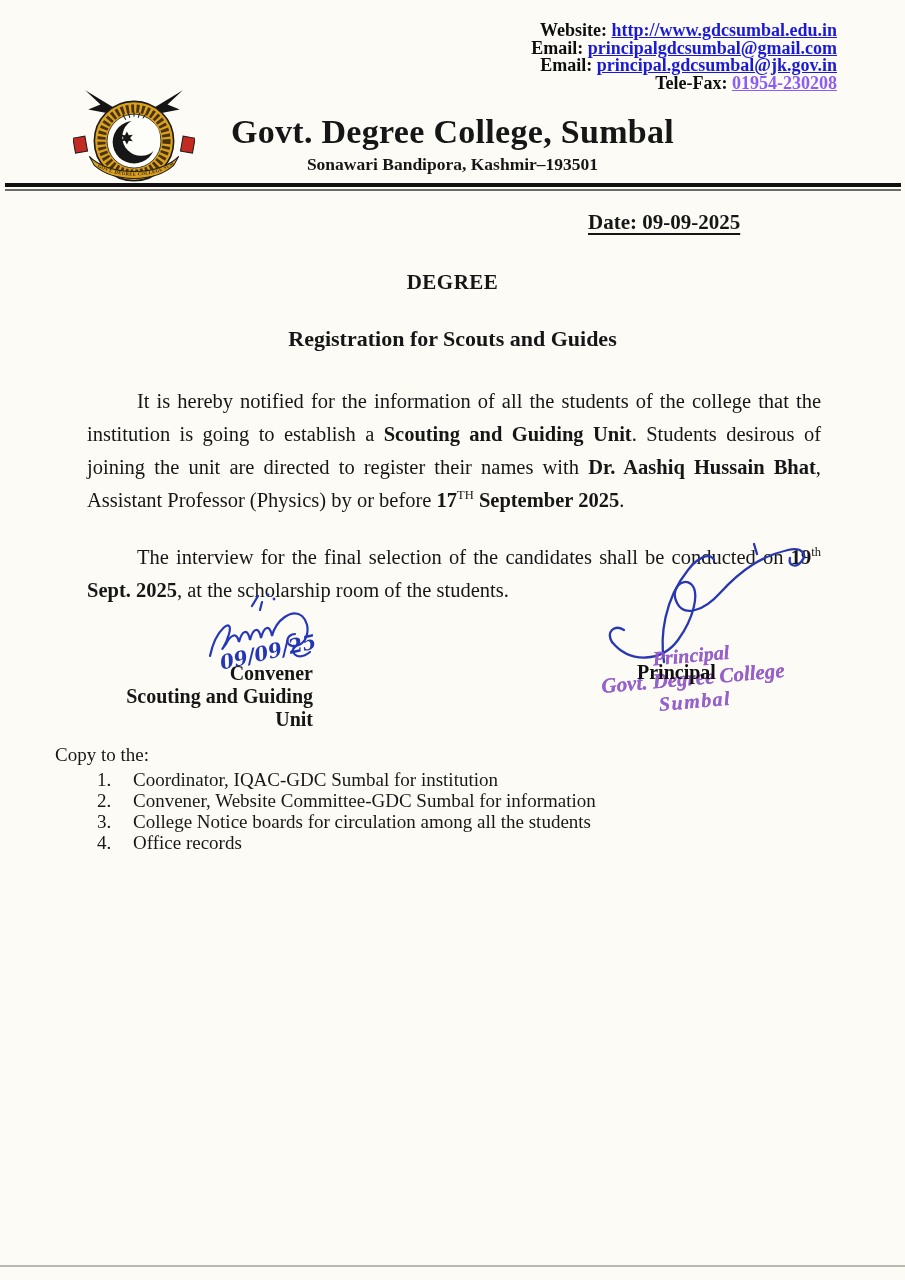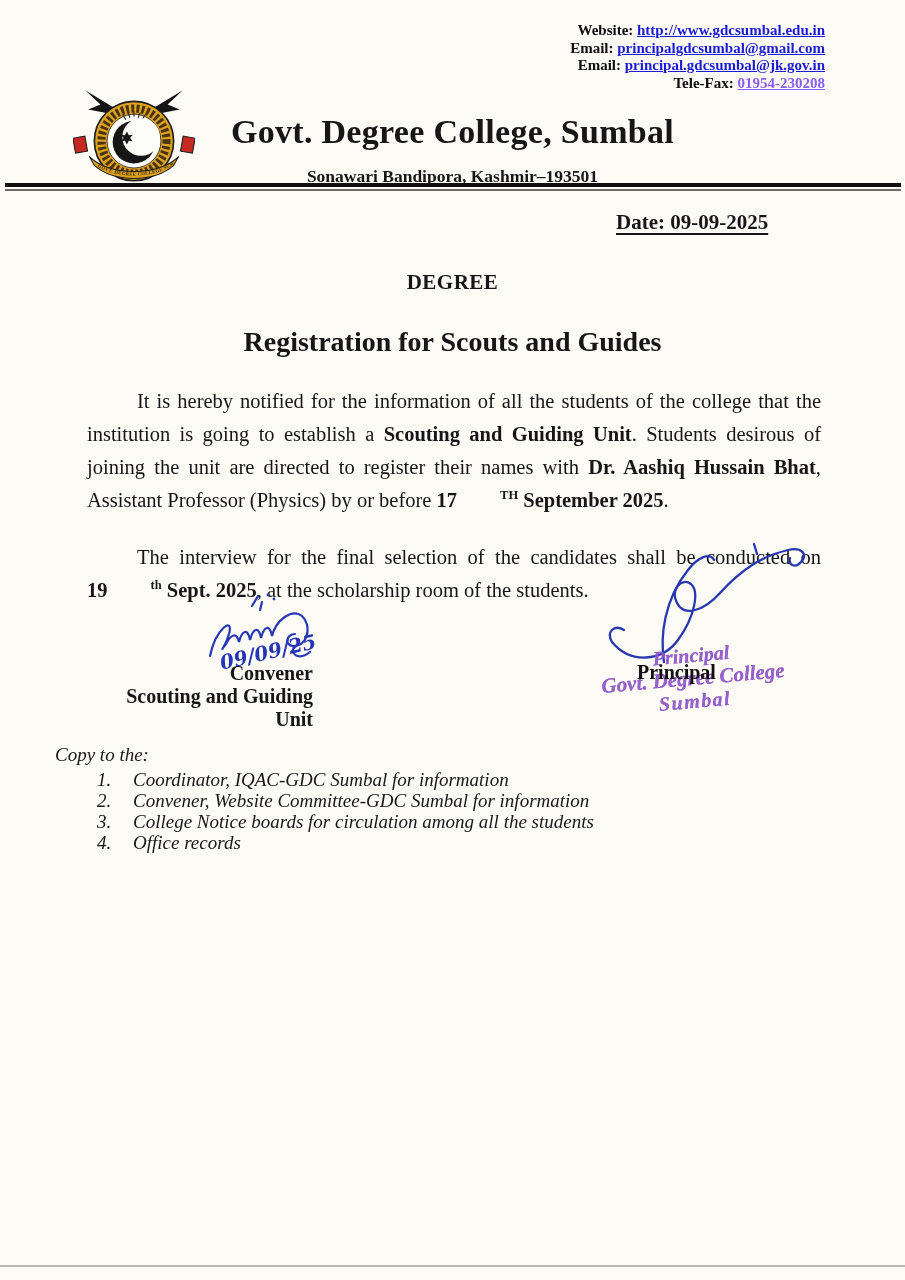--- a/index.html
+++ b/index.html
@@ -3,72 +3,72 @@
 <meta charset="utf-8">
 <style>
   html,body { margin:0; padding:0; background:#d9d9d9; }
   .page {
     position:relative; width:905px; height:1280px; margin:0 auto;
     background:#fcfbf6; overflow:hidden;
     font-family:"Liberation Serif", serif; color:#161616;
   }
 
   
-  .contact { position:absolute; top:22px; right:80px; text-align:right;
-             font-weight:bold; font-size:15px; line-height:17.5px; white-space:nowrap; }
+  .contact { position:absolute; top:22px; right:68px; text-align:right;
+             font-weight:bold; font-size:18px; line-height:17.5px; white-space:nowrap; }
   .contact .lbl { color:#0e0e0e; }
   .contact .link { color:#1a1ad6; text-decoration:underline; cursor:pointer; }
   .contact .fax { color:#8b5cf6; text-decoration:underline; }
 
   
   .logo { position:absolute; left:73px; top:85px; width:122px; height:102px; }
   .head { position:absolute; left:0; top:97px; width:100%; text-align:center; }
   .office  { font-size:17.5px; font-weight:bold; }
   .college { font-size:34px;  font-weight:bold; margin-top:16px; letter-spacing:.3px; }
-  .address { font-size:17.5px; font-weight:bold; margin-top:15px; }
+  .address { font-size:17.5px; font-weight:bold; margin-top:3px; }
 
   .rule { position:absolute; left:5px; right:4px; top:183px; }
   .rule .r1 { height:4px; background:#101010; }
   .rule .r2 { height:2px; background:#3c3c3c; margin-top:2px; opacity:.75; }
 
-  .date-line { position:absolute; left:616px; top:210px; font-size:21px; font-weight:bold;
+  .date-line { position:absolute; left:588px; top:210px; font-size:21px; font-weight:bold;
                text-decoration:underline; text-underline-offset:4px; }
 
   .notice-title { position:absolute; top:270px; width:100%; text-align:center;
                   font-size:21px; font-weight:bold; letter-spacing:.5px; }
   .subject { position:absolute; top:326px; width:100%; text-align:center;
-             font-size:28px; font-weight:bold; }
+             font-size:22px; font-weight:bold; }
 
   .bodytext { position:absolute; left:87px; top:385px; width:734px;
               font-size:20.5px; line-height:33px; text-align:justify; }
   .bodytext p { margin:0; text-indent:50px; }
   .bodytext p + p { margin-top:24px; }
   .bodytext b { font-weight:bold; }
-  .bodytext sup { font-size:12.5px; font-weight:bold; vertical-align:super; line-height:0;margin-left:43px; }
+  .bodytext sup { font-size:12.5px; font-weight:normal; vertical-align:super; line-height:0; }
 
   
   .sig-left-svg  { position:absolute; left:196px; top:590px; width:150px; height:80px; }
   .sig-date { position:absolute; left:219px; top:640px; color:#2436b5; font-size:20px;
               font-style:italic; font-weight:bold; transform:rotate(-13deg);
               font-family:"DejaVu Serif", serif; }
   .conv { position:absolute; left:85px; top:662px; width:228px; text-align:right;
           font-weight:bold; font-size:20px; line-height:23px; }
 
   .sig-right-svg { position:absolute; left:604px; top:542px; width:244px; height:130px; }
   .stamp { position:absolute; left:584px; top:644px; width:218px; text-align:center;
            color:#9055c8; transform:rotate(-5deg); font-weight:bold; font-style:italic;
            line-height:23px; opacity:.93; text-shadow:0 0 .6px #9055c8; }
   .stamp .s1 { font-size:20px; }
   .stamp .s2 { font-size:21px; white-space:nowrap; }
   .stamp .s3 { font-size:20px; letter-spacing:1.5px; }
   .principal-label { position:absolute; left:637px; top:661px; font-size:20px;
                      font-weight:bold; color:#101010; z-index:3; }
 
   
-  .copy { position:absolute; left:55px; top:744px; font-style:italic; font-size:19px; color:#181818; }
+  .copy { position:absolute; left:55px; top:744px; font-size:19px; color:#181818; }
   .copy-label { line-height:22px; margin-bottom:3px; }
   .copy-row { display:flex; line-height:21px; }
   .copy-row .num { margin-left:42px; width:36px; flex:none; }
 
   .bottom-scan-line { position:absolute; left:0; bottom:13px; width:100%; height:2px;
                       background:#b9b9b2; }
 </style>
 </head>
 <body>
 
@@ -165,21 +165,21 @@
     <div class="s1">Principal</div>
     <div class="s2">Govt. Degree College</div>
     <div class="s3">Sumbal</div>
   </div>
   <div class="principal-label">Principal</div>
 
   <div class="copy">
     <div class="copy-label">Copy to the:</div>
     <div class="copy-row">
       <span class="num">1.</span>
-      <span>Coordinator, IQAC-GDC Sumbal for information</span>
+      <span>Coordinator, IQAC-GDC Sumbal for institution</span>
     </div>
     <div class="copy-row">
       <span class="num">2.</span>
       <span>Convener, Website Committee-GDC Sumbal for information</span>
     </div>
     <div class="copy-row">
       <span class="num">3.</span>
       <span>College Notice boards for circulation among all the students</span>
     </div>
     <div class="copy-row">

